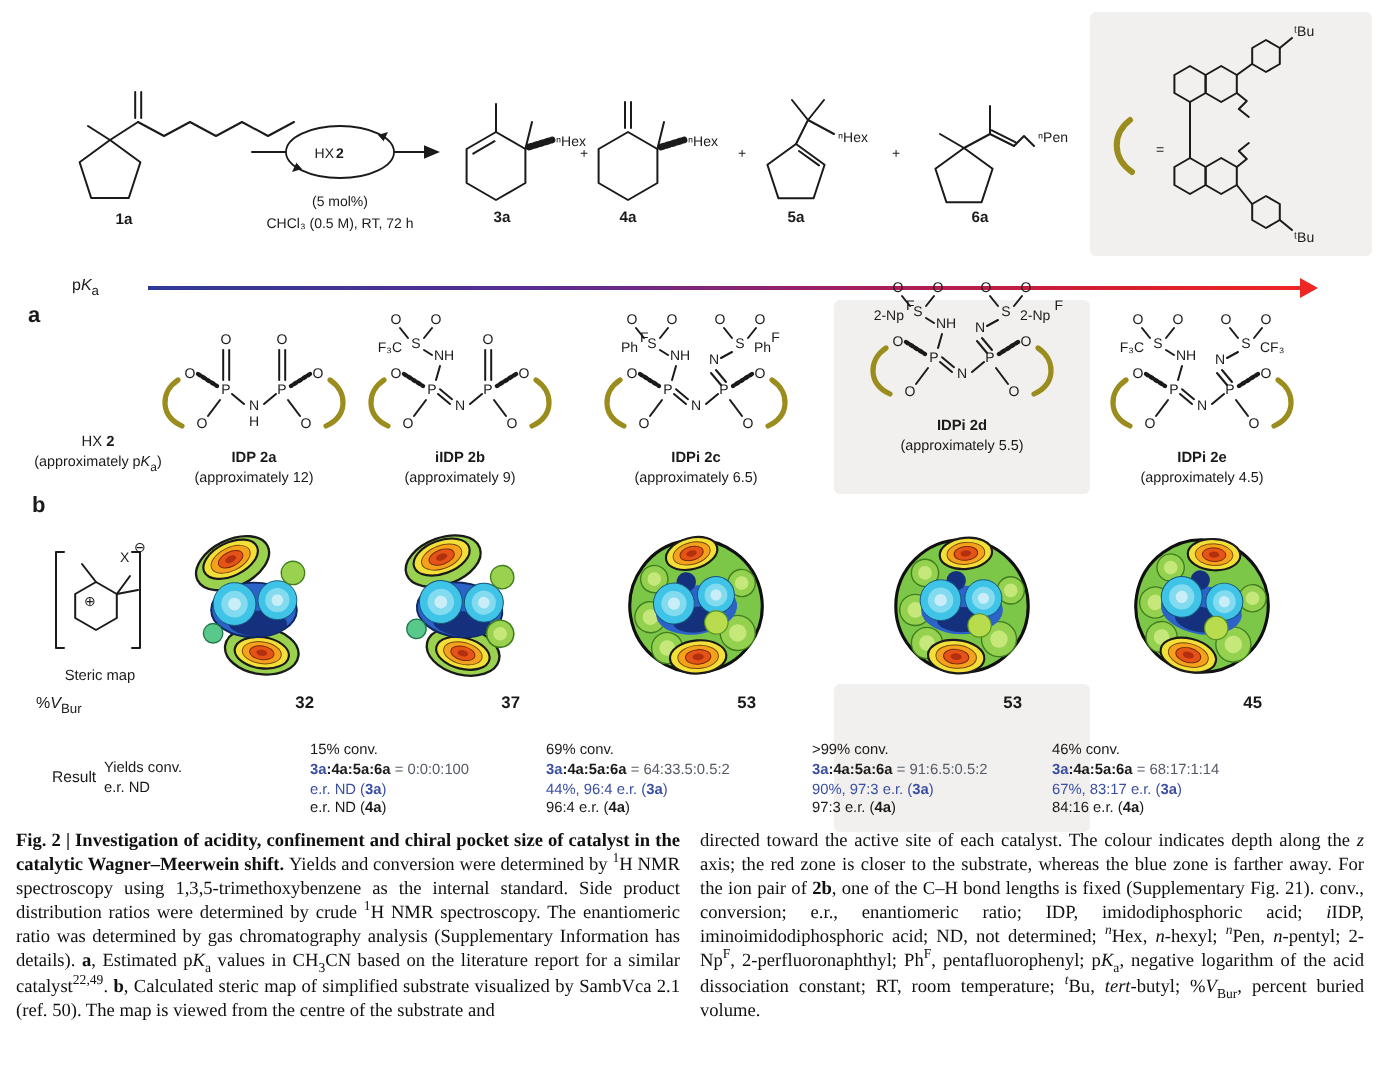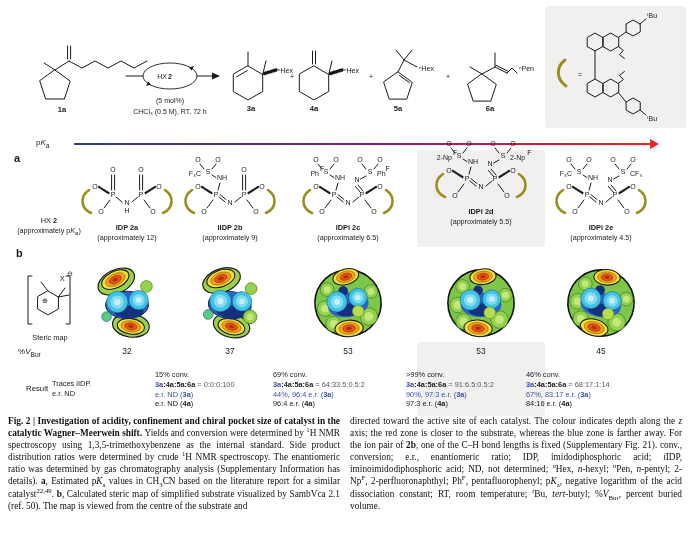--- a/index.html
+++ b/index.html
@@ -18,21 +18,21 @@
   .pka-label{font-size:8px;}
   .pka-line{height:2.6px;background:linear-gradient(90deg,#2e3a96 0%,#5b2d91 35%,#a01e63 60%,#d81e2e 85%,#ee2724 100%);}
   .pka-head{width:0;height:0;border-left:9px solid #ee2724;border-top:5px solid transparent;border-bottom:5px solid transparent;}
   .panel-label{font-weight:bold;font-size:11px;}
   .cat-col{width:124px;text-align:center;}
   .cat-name{font-size:7.4px;margin-top:1px;font-weight:bold;}
   .cat-pka{font-size:7.2px;margin-top:1px;}
   .hx-col{width:90px;text-align:center;font-size:7.4px;}
   .legend-cap{font-size:7.4px;text-align:center;}
   .vbur-lab{font-size:8px;}
-  .vbur-val{width:60px;text-align:center;font-weight:normal;font-size:8.4px;}
+  .vbur-val{width:60px;text-align:right;font-weight:bold;font-size:8.4px;}
   .result-lab{font-size:7.8px;}
   .result-block{width:150px;text-align:left;font-size:7.4px;line-height:9.8px;}
   .result-block.pad{padding-top:9px;}
   .c-blue{color:#3b4fa2;}
   .c-gray{color:#555a66;}
   sub,sup{line-height:0;}
   .caption{width:332px;font-family:"Liberation Serif","DejaVu Serif",serif;font-size:9.3px;
            line-height:12.1px;text-align:justify;color:#101010;}
   .caption sup{font-size:6.8px;}
   .caption sub{font-size:6.8px;}
@@ -523,21 +523,21 @@
     <span>%</span><i>V</i><sub>Bur</sub>
   </div>
   <div class="abs vbur-val" style="left:97px;top:346px">32</div>
   <div class="abs vbur-val" style="left:200px;top:346px">37</div>
   <div class="abs vbur-val" style="left:318px;top:346px">53</div>
   <div class="abs vbur-val" style="left:451px;top:346px">53</div>
   <div class="abs vbur-val" style="left:571px;top:346px">45</div>
 
   <div class="abs result-lab" style="left:26px;top:384px">Result</div>
   <div class="abs result-block pad" style="left:52px;top:370px">
-      <div><span>Traces iIDP.</span></div>
+      <div><span>Yields conv.</span></div>
       <div><span>e.r. ND</span></div>
     </div>
   <div class="abs result-block" style="left:155px;top:370px">
       <div><span>15% conv.</span></div>
       <div><span class="c-blue" style="font-weight: bold;">3a</span><span style="font-weight: bold;">:4a:5a:6a</span><span class="c-gray"> = 0:0:0:100</span></div>
       <div><span class="c-blue">e.r. ND (</span><span class="c-blue" style="font-weight: bold;">3a</span><span class="c-blue">)</span></div>
       <div><span>e.r. ND (</span><span style="font-weight: bold;">4a</span><span>)</span></div>
     </div>
   <div class="abs result-block" style="left:273px;top:370px">
       <div><span>69% conv.</span></div>

